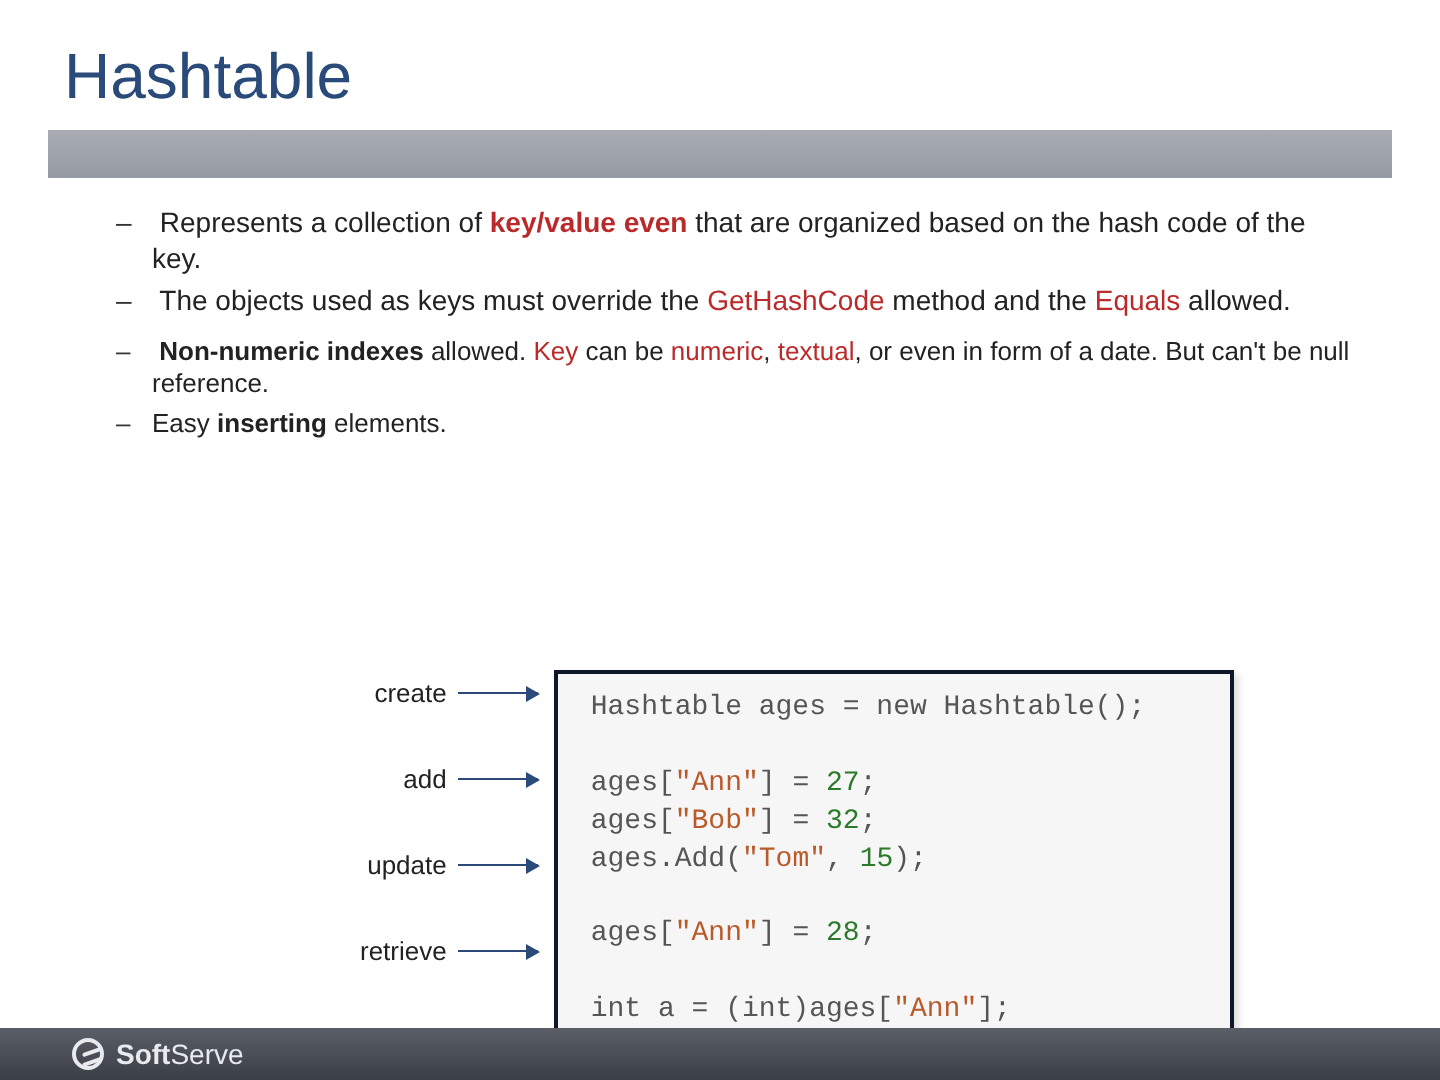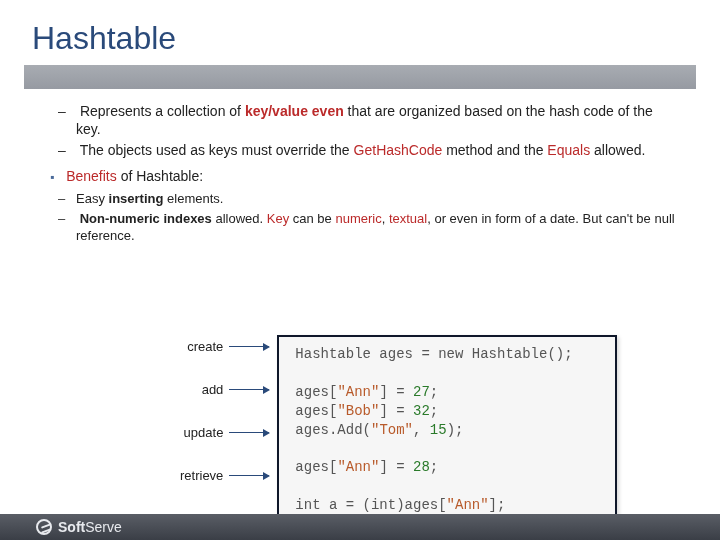--- a/index.html
+++ b/index.html
@@ -78,29 +78,26 @@
 <div class="content">
   <ul class="dash">
     <li>
       <span>Represents a collection of </span><span class="red bold">key/value even</span><span> that are organized based on the hash code of the key.</span>
     </li>
     <li>
       <span>The objects used as keys must override the </span><span class="red">GetHashCode</span><span> method and the </span><span class="red">Equals</span><span> allowed.</span>
     </li>
   </ul>
 
-  <div class="sq-bullet">
-    <span class="red">Benefits</span><span> of Hashtable:</span>
-  </div>
 
   <ul class="dash benefits-list">
-    <li><span>Easy </span><span class="bold">inserting</span><span> elements.</span></li>
     <li>
       <span class="bold">Non-numeric indexes</span><span> allowed. </span><span class="red">Key</span><span> can be </span><span class="red">numeric</span><span>, </span><span class="red">textual</span><span>, or even in form of a date. But can't be null reference.</span>
     </li>
+    <li><span>Easy </span><span class="bold">inserting</span><span> elements.</span></li>
   </ul>
 </div>
 
 <div class="code-area">
   <div class="labels">
     <div class="row">
         <span>create</span>
         <span class="arrow"></span>
       </div>
     <div class="row">

